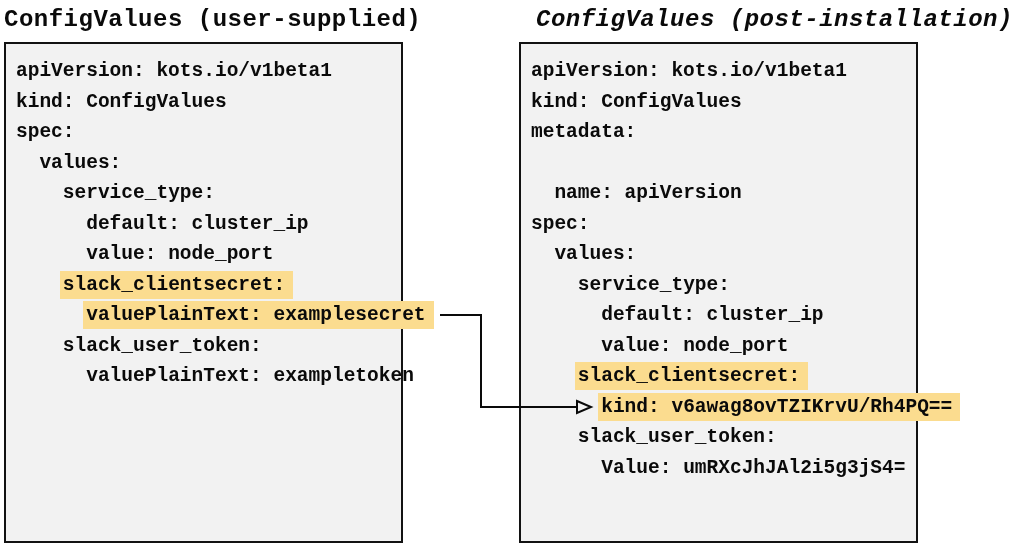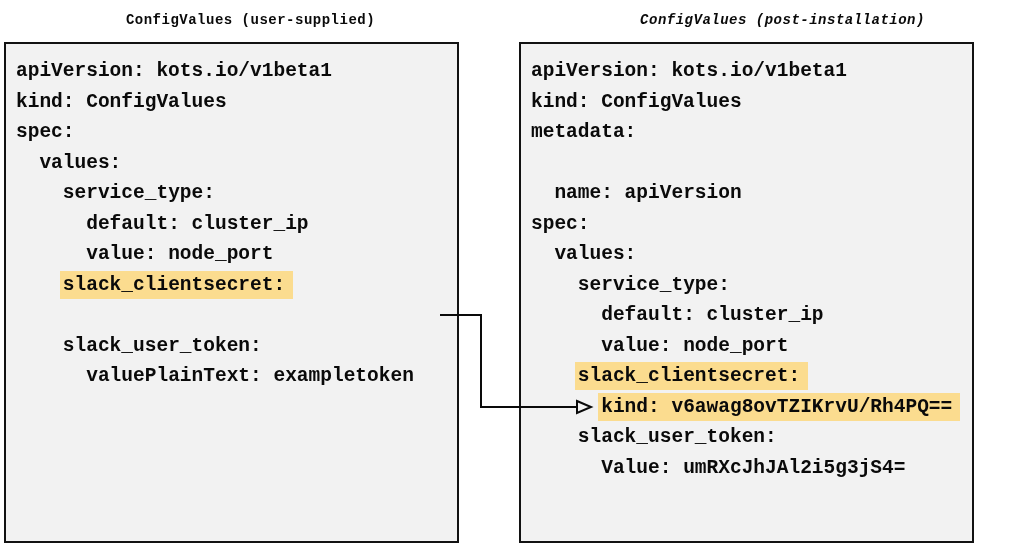--- a/index.html
+++ b/index.html
@@ -17,32 +17,31 @@
     background: #ffffff;
     font-family: "Liberation Mono", "DejaVu Sans Mono", monospace;
     font-weight: bold;
     color: var(--ink);
     overflow: hidden;
   }
   .title {
     position: absolute;
     top: 7px;
     width: 493px;
-    text-align: center;
-    font-size: 14px;
+    font-size: 24px;
     line-height: 26px;
     letter-spacing: 0.5px;
     white-space: pre;
   }
   .title.left  { left: 4px; }
   .title.right { left: 536px; font-style: italic; }
   .panel {
     position: absolute;
     top: 42px;
-    width: 455px;
+    width: 399px;
     height: 501px;
     background: var(--panel-bg);
     border: 2px solid var(--panel-border);
     padding: 12px 10px;
   }
   .panel.left  { left: 4px; }
   .panel.right { left: 519px; }
   .line {
     font-size: 19.5px;
     line-height: 30.5px;
@@ -77,21 +76,21 @@
 
   <div class="panel left">
     <div class="line"><span></span><span>apiVersion: kots.io/v1beta1</span></div>
     <div class="line"><span></span><span>kind: ConfigValues</span></div>
     <div class="line"><span></span><span>spec:</span></div>
     <div class="line"><span>  </span><span>values:</span></div>
     <div class="line"><span>    </span><span>service_type:</span></div>
     <div class="line"><span>      </span><span>default: cluster_ip</span></div>
     <div class="line"><span>      </span><span>value: node_port</span></div>
     <div class="line"><span>    </span><span class="hl">slack_clientsecret:</span></div>
-    <div class="line"><span>      </span></div>
+    <div class="line"><span>      </span><span class="hl">valuePlainText: examplesecret</span></div>
     <div class="line"><span>    </span><span>slack_user_token:</span></div>
     <div class="line"><span>      </span><span>valuePlainText: exampletoken</span></div>
   </div>
 
   <div class="panel right">
     <div class="line"><span></span><span>apiVersion: kots.io/v1beta1</span></div>
     <div class="line"><span></span><span>kind: ConfigValues</span></div>
     <div class="line"><span></span><span>metadata:</span></div>
     <div class="line"><span>  </span></div>
     <div class="line"><span>  </span><span>name: apiVersion</span></div>

